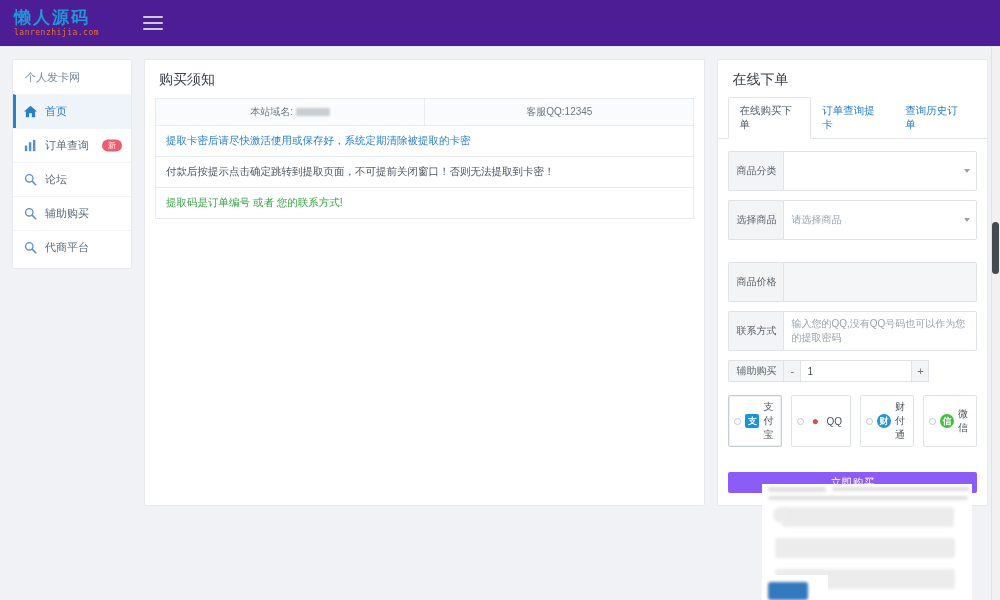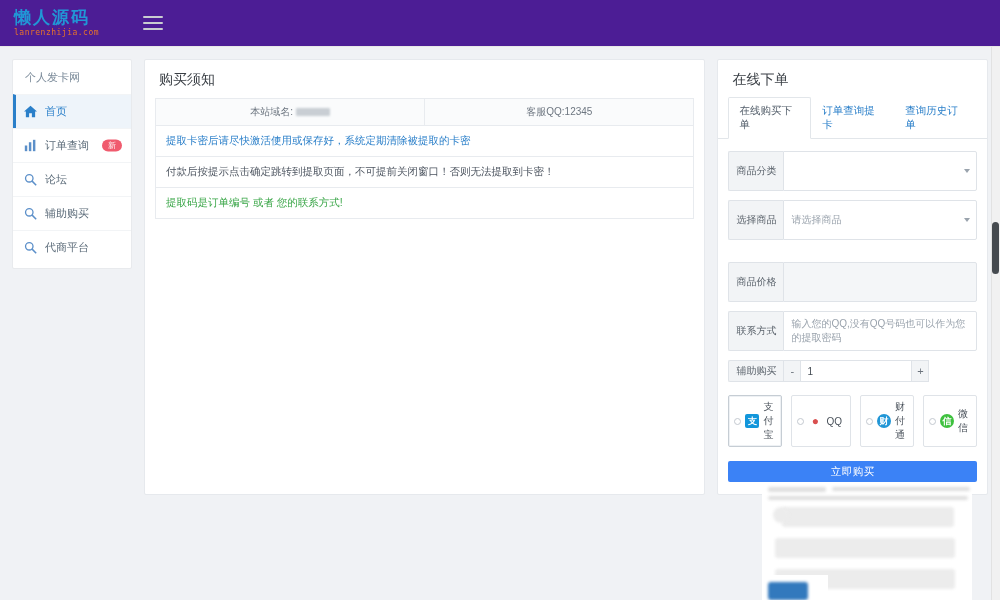--- a/index.html
+++ b/index.html
@@ -127,21 +127,21 @@
   .payico { width:14px; height:14px; border-radius:2px; display:flex;
             align-items:center; justify-content:center; color:#fff; font-size:9px;
             font-weight:bold; flex:0 0 14px; }
   .pi-ali { background:#1296db; }
   .pi-qq  { background:transparent; color:#d94f4f; font-size:12px; }
   .pi-ten { background:#2196d6; border-radius:50%; }
   .pi-wx  { background:#3ec13e; border-radius:50%; }
 
   
   .buybtn {
-    margin:4px 10px 12px; background:#3b82f6; border:1px solid #2d6ea e;
+    margin:15px 10px 12px; background:#8b5cf6; border:1px solid #2d6ea e;
     border-color:#2d6eae; color:#fff; height:21px; border-radius:2px;
     display:flex; align-items:center; justify-content:center; font-size:10.5px;
     cursor:pointer; letter-spacing:.5px; position:relative;
   }
 
   
   .ov { position:absolute; background:#ececec; border-radius:3px; filter:blur(1.6px); }
   .ovpanel { position:absolute; background:#fff; filter:blur(0.6px); }
   .ovline { position:absolute; background:#dfdfdf; filter:blur(1.4px); border-radius:2px; }
 

